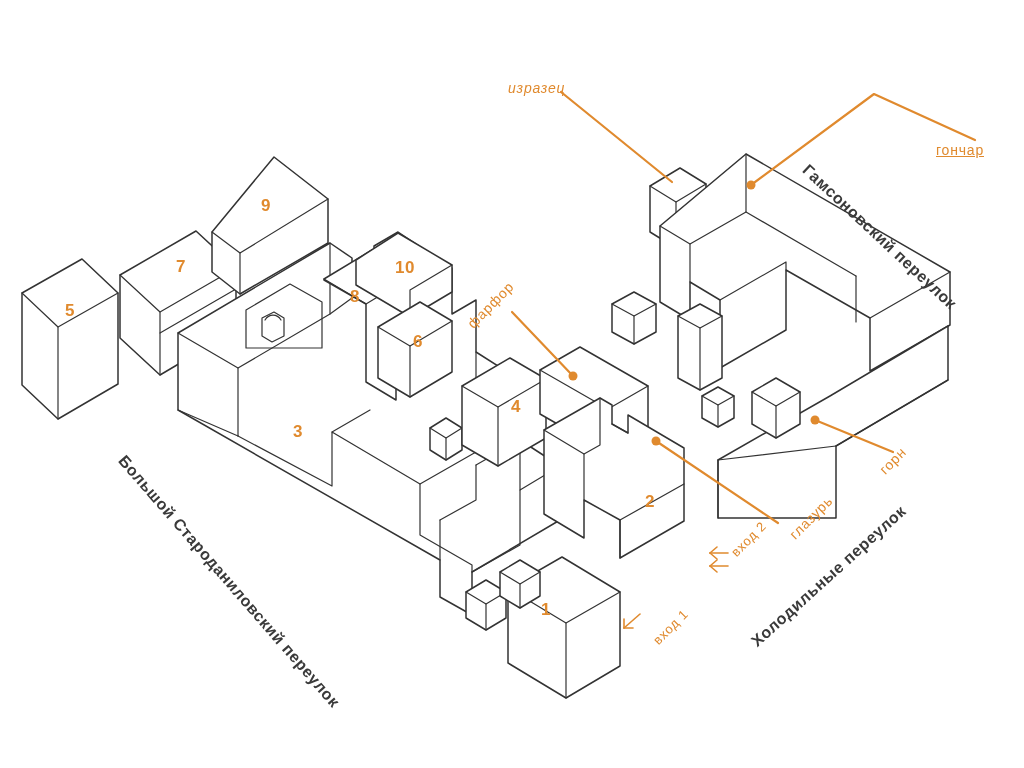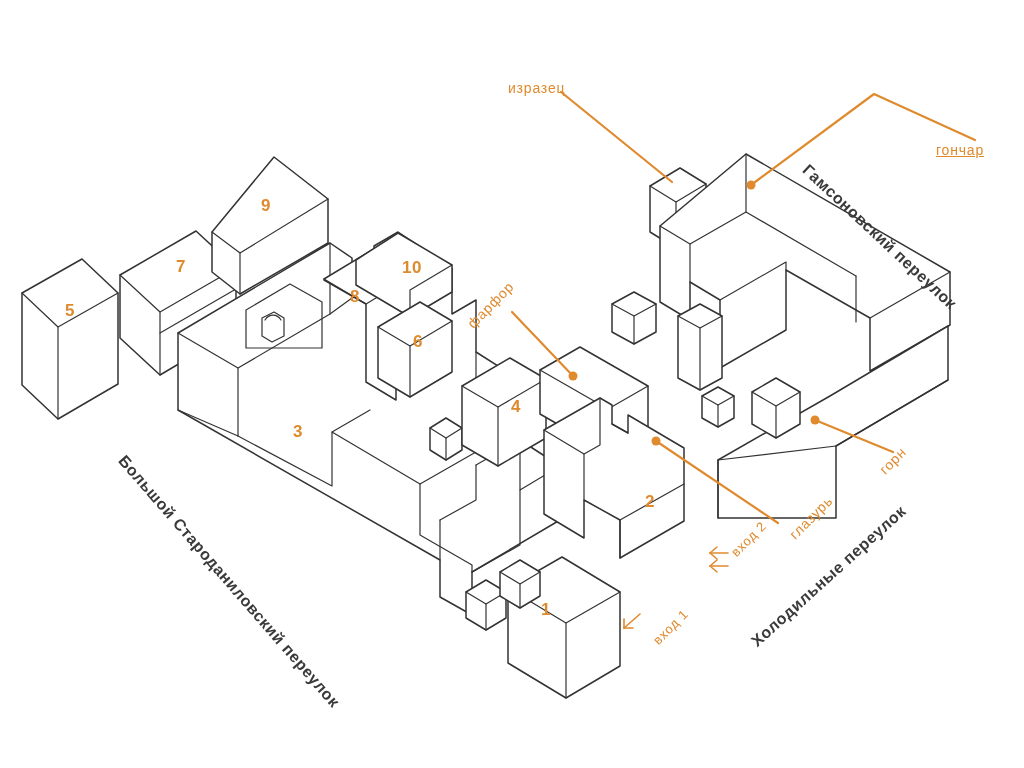--- a/index.html
+++ b/index.html
@@ -248,27 +248,27 @@
 
   <div class="lbl lbl-num" style="left:541px; top:600px;">1</div>
   <div class="lbl lbl-num" style="left:645px; top:492px;">2</div>
   <div class="lbl lbl-num" style="left:293px; top:422px;">3</div>
   <div class="lbl lbl-num" style="left:511px; top:397px;">4</div>
   <div class="lbl lbl-num" style="left:65px; top:301px;">5</div>
   <div class="lbl lbl-num" style="left:413px; top:332px;">6</div>
   <div class="lbl lbl-num" style="left:176px; top:257px;">7</div>
   <div class="lbl lbl-num" style="left:350px; top:287px;">8</div>
   <div class="lbl lbl-num" style="left:261px; top:196px;">9</div>
-  <div class="lbl lbl-num" style="left:395px; top:258px;margin-left:7px;">10</div>
+  <div class="lbl lbl-num" style="left:395px; top:258px;">10</div>
 
   <div class="lbl lbl-street" style="left:128px; top:452px; transform: rotate(49deg);">Большой Староданиловский переулок</div>
   <div class="lbl lbl-street" style="left:811px; top:161px; transform: rotate(43deg);">Гамсоновский переулок</div>
   <div class="lbl lbl-street" style="left:748px; top:637px; transform: rotate(-42deg);">Холодильные переулок</div>
 
-  <div class="lbl lbl-tag" style="left:508px; top:80px;">изразец</div>
+  <div class="lbl lbl-tag" style="left:508px; top:80px;font-style:italic;">изразец</div>
   <div class="lbl lbl-tag" style="left:936px; top:142px;text-decoration:underline;">гончар</div>
   <div class="lbl lbl-tag" style="left:464px; top:320px; transform: rotate(-45deg);">фарфор</div>
   <div class="lbl lbl-tag" style="left:876px; top:466px; transform: rotate(-45deg);">горн</div>
   <div class="lbl lbl-tag" style="left:786px; top:531px; transform: rotate(-45deg);">глазурь</div>
 
   <div class="lbl lbl-entr" style="left:650px; top:637px; transform: rotate(-45deg);">вход 1</div>
   <div class="lbl lbl-entr" style="left:728px; top:549px; transform: rotate(-45deg);">вход 2</div>
 
 </div>
 

